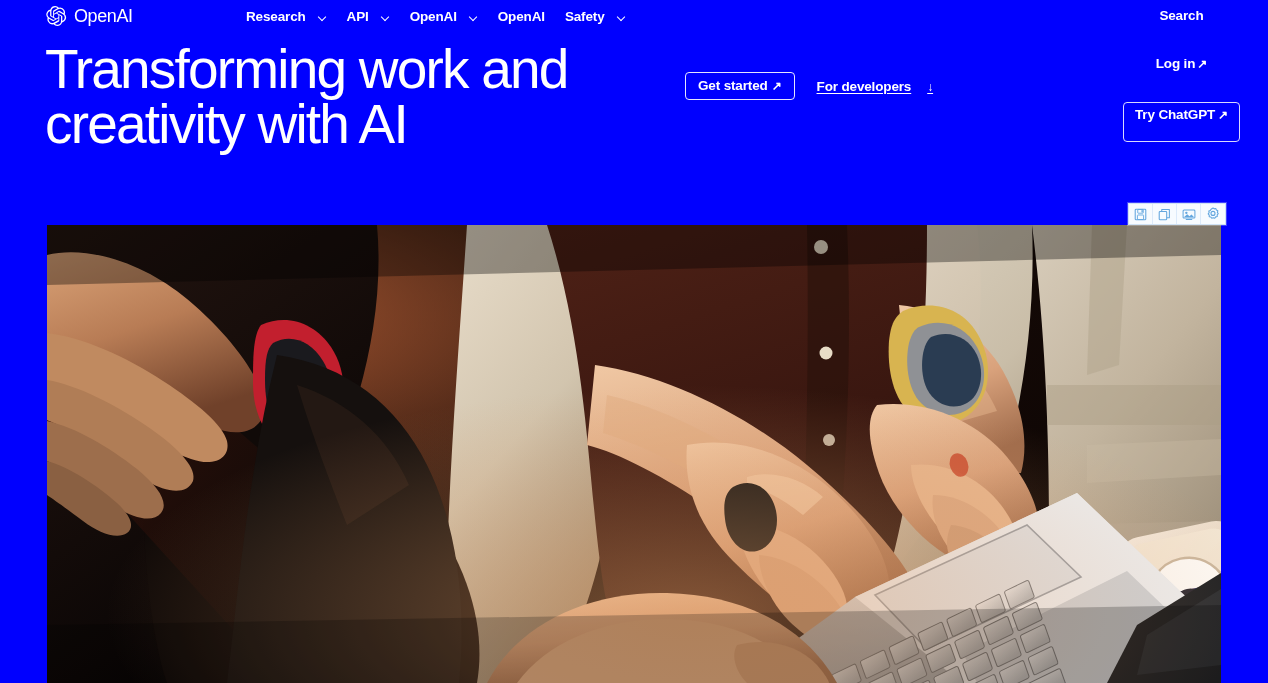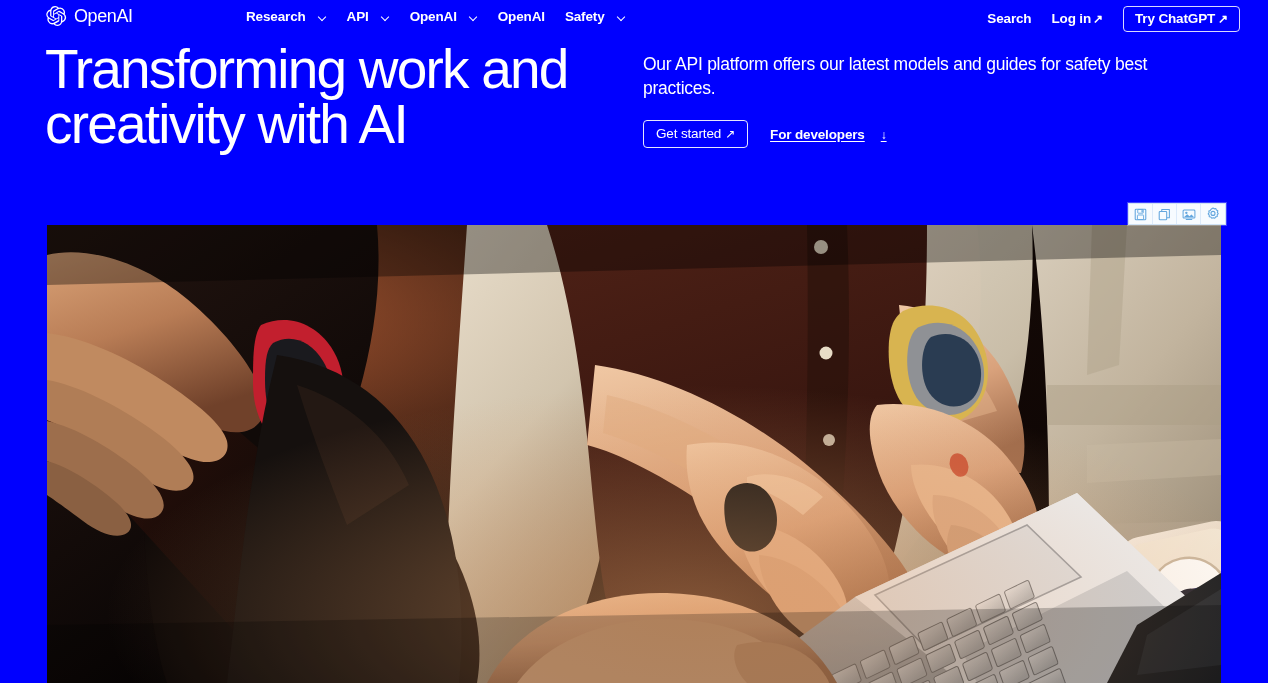--- a/index.html
+++ b/index.html
@@ -83,21 +83,22 @@
     border-bottom: 1.4px solid #fff;
     transform: rotate(45deg);
   }
 
   .nav-right {
     position: absolute;
     right: 28px;
     top: 6px;
     display: flex;
     align-items: center;
-    gap: 20px;
+    gap: 28px;
+    flex-direction: column;
   }
   .nav-link {
     color: #ffffff;
     font-size: 13.5px;
     font-weight: 700;
     letter-spacing: -0.15px;
     cursor: pointer;
     white-space: nowrap;
     display: flex;
     align-items: baseline;
@@ -106,21 +107,21 @@
   }
   .arrow-ne { font-size: 12px; line-height: 1; }
 
   .btn-outline {
     border: 1.2px solid rgba(255,255,255,0.85);
     border-radius: 4px;
     color: #ffffff;
     font-size: 13.5px;
     font-weight: 700;
     letter-spacing: -0.15px;
-    padding: 4px 11px 5px 11px;
+    padding: 4px 11px 19px 11px;
     background: transparent;
     cursor: pointer;
     white-space: nowrap;
     display: flex;
     align-items: baseline;
     gap: 3px;
     font-family: "Liberation Sans", sans-serif;
   }
 
   
@@ -162,30 +163,31 @@
     margin-top: 20px;
     display: flex;
     align-items: center;
     gap: 22px;
   }
   .btn-hero {
     border: 1.2px solid rgba(255,255,255,0.9);
     border-radius: 4px;
     color: #ffffff;
     font-size: 13.5px;
-    font-weight: 400;
+    font-weight: 700;
     letter-spacing: -0.15px;
     padding: 5px 12px 6px 12px;
     background: transparent;
     cursor: pointer;
     white-space: nowrap;
     display: flex;
     align-items: center;
     gap: 4px;
     font-family: "Liberation Sans", sans-serif;
+    margin-left: 42px;
   }
   .link-hero {
     color: #ffffff;
     font-size: 13.5px;
     font-weight: 700;
     letter-spacing: -0.15px;
     text-decoration: underline;
     text-underline-offset: 2px;
     cursor: pointer;
     display: flex;
@@ -281,21 +283,20 @@
       <span>Try ChatGPT</span>
       <span class="arrow-ne">↗</span>
     </button>
   </div>
 </header>
 
 <section class="hero">
   <h1 class="hero-title">Transforming work and creativity with AI</h1>
 
   <div class="hero-right">
-    <p class="hero-desc">Our API platform offers our latest models and guides for safety best practices.</p>
 
     <div class="hero-actions">
       <button class="btn-hero">
         <span>Get started</span>
         <span class="arrow-ne">↗</span>
       </button>
       <a class="link-hero">
         <span>For developers</span>
         <span class="arrow-ne">↓</span>
       </a>

